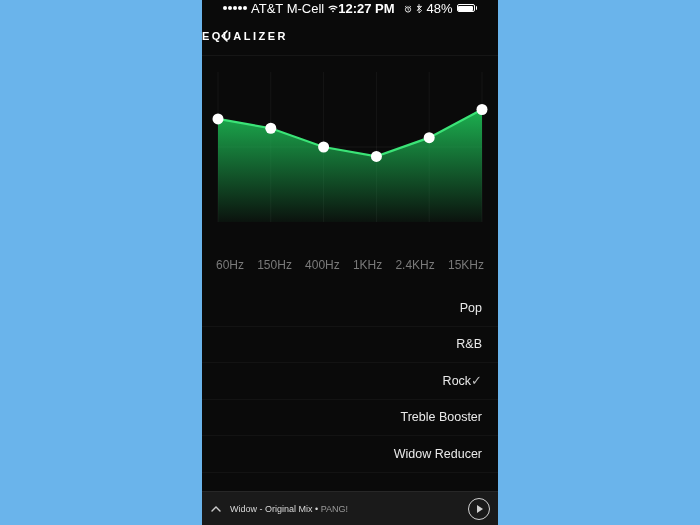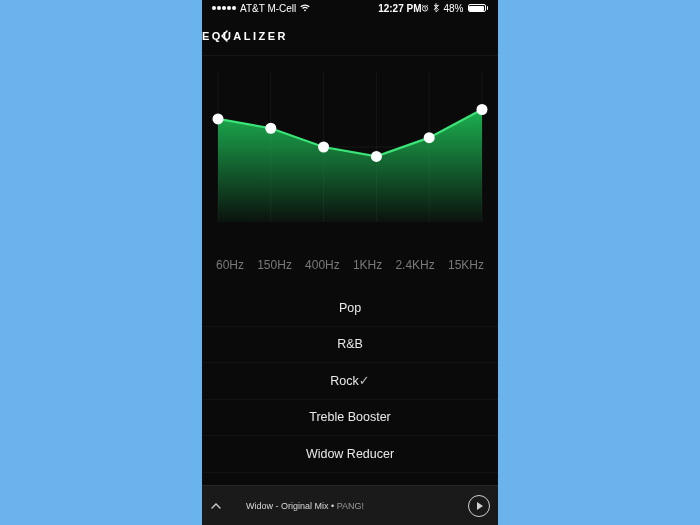--- a/index.html
+++ b/index.html
@@ -19,29 +19,29 @@
     display: flex;
     flex-direction: column;
     position: relative;
     overflow: hidden;
   }
   
   .status-bar {
     height: 16px;
     display: flex;
     align-items: center;
-    font-size: 10px;
+    font-size: 13px;
     font-weight: 500;
-    padding: 0 10px;
+    padding: 0 21px;
     color: #fff;
   }
   .status-left { display: flex; align-items: center; gap: 4px; }
   .signal-dots { display: flex; gap: 1px; }
   .signal-dots .dot { width: 4px; height: 4px; border-radius: 50%; background: #fff; }
-  .status-center { flex: 1; text-align: right; font-weight: 600; }
+  .status-center { flex: 1; text-align: left; font-weight: 600; }
   .status-right { display: flex; align-items: center; gap: 4px; }
   .battery { display: flex; align-items: center; gap: 1px;}
   .battery-body { width: 18px; height: 8px; border: 1px solid #fff; border-radius: 2px; position: relative; }
   .battery-fill { position: absolute; left: 0.5px; top: 0.5px; bottom: 0.5px; width: 95%; background: #fff; border-radius: 1px; }
   .battery-cap { width: 1.5px; height: 4px; background: #fff; border-radius: 0 1px 1px 0;}
 
   
   .header {
     height: 40px;
     display: flex;
@@ -87,39 +87,39 @@
 
   
   .presets {
     flex: 1;
     overflow: hidden;
     margin-top: 10px;
   }
   .preset-item {
     display: flex;
     align-items: center;
-    justify-content: center;
+    justify-content: flex-end;
     padding: 0 16px;
     height: 36.5px;
     font-size: 12.5px;
     color: #eaeaea;
     border-bottom: 1px solid rgba(255,255,255,0.04);
   }
   .preset-item .check { color: #bfbfbf; font-size: 13px; display:none;}
   .preset-item.selected .check { display: inline-block; }
 
   
   .now-playing {
-    height: 40px;
+    height: 34px;
     background: #1a1a1a;
     border-top: 1px solid rgba(255,255,255,0.06);
     display: flex;
     align-items: center;
     padding: 0 8px 0 6px;
-    gap: 22px;
+    gap: 6px;
   }
   .np-caret { width:16px; display:flex; align-items:center; justify-content:center; color:#ccc;}
   .np-text { flex:1; overflow:hidden; }
   .np-line1 { font-size: 9px; color: #d8d8d8; white-space: nowrap; }
   .np-line1 .artist { color: #9a9a9a; }
   .np-line2 { font-size: 7.5px; letter-spacing: 1px; color: #8a8a8a; display:flex; align-items:center; gap:4px; margin-top:1px;}
   .play-btn {
     width: 22px; height: 22px; border: 1.2px solid #d0d0d0; border-radius: 50%;
     display:flex; align-items:center; justify-content:center; color:#d0d0d0;
   }

